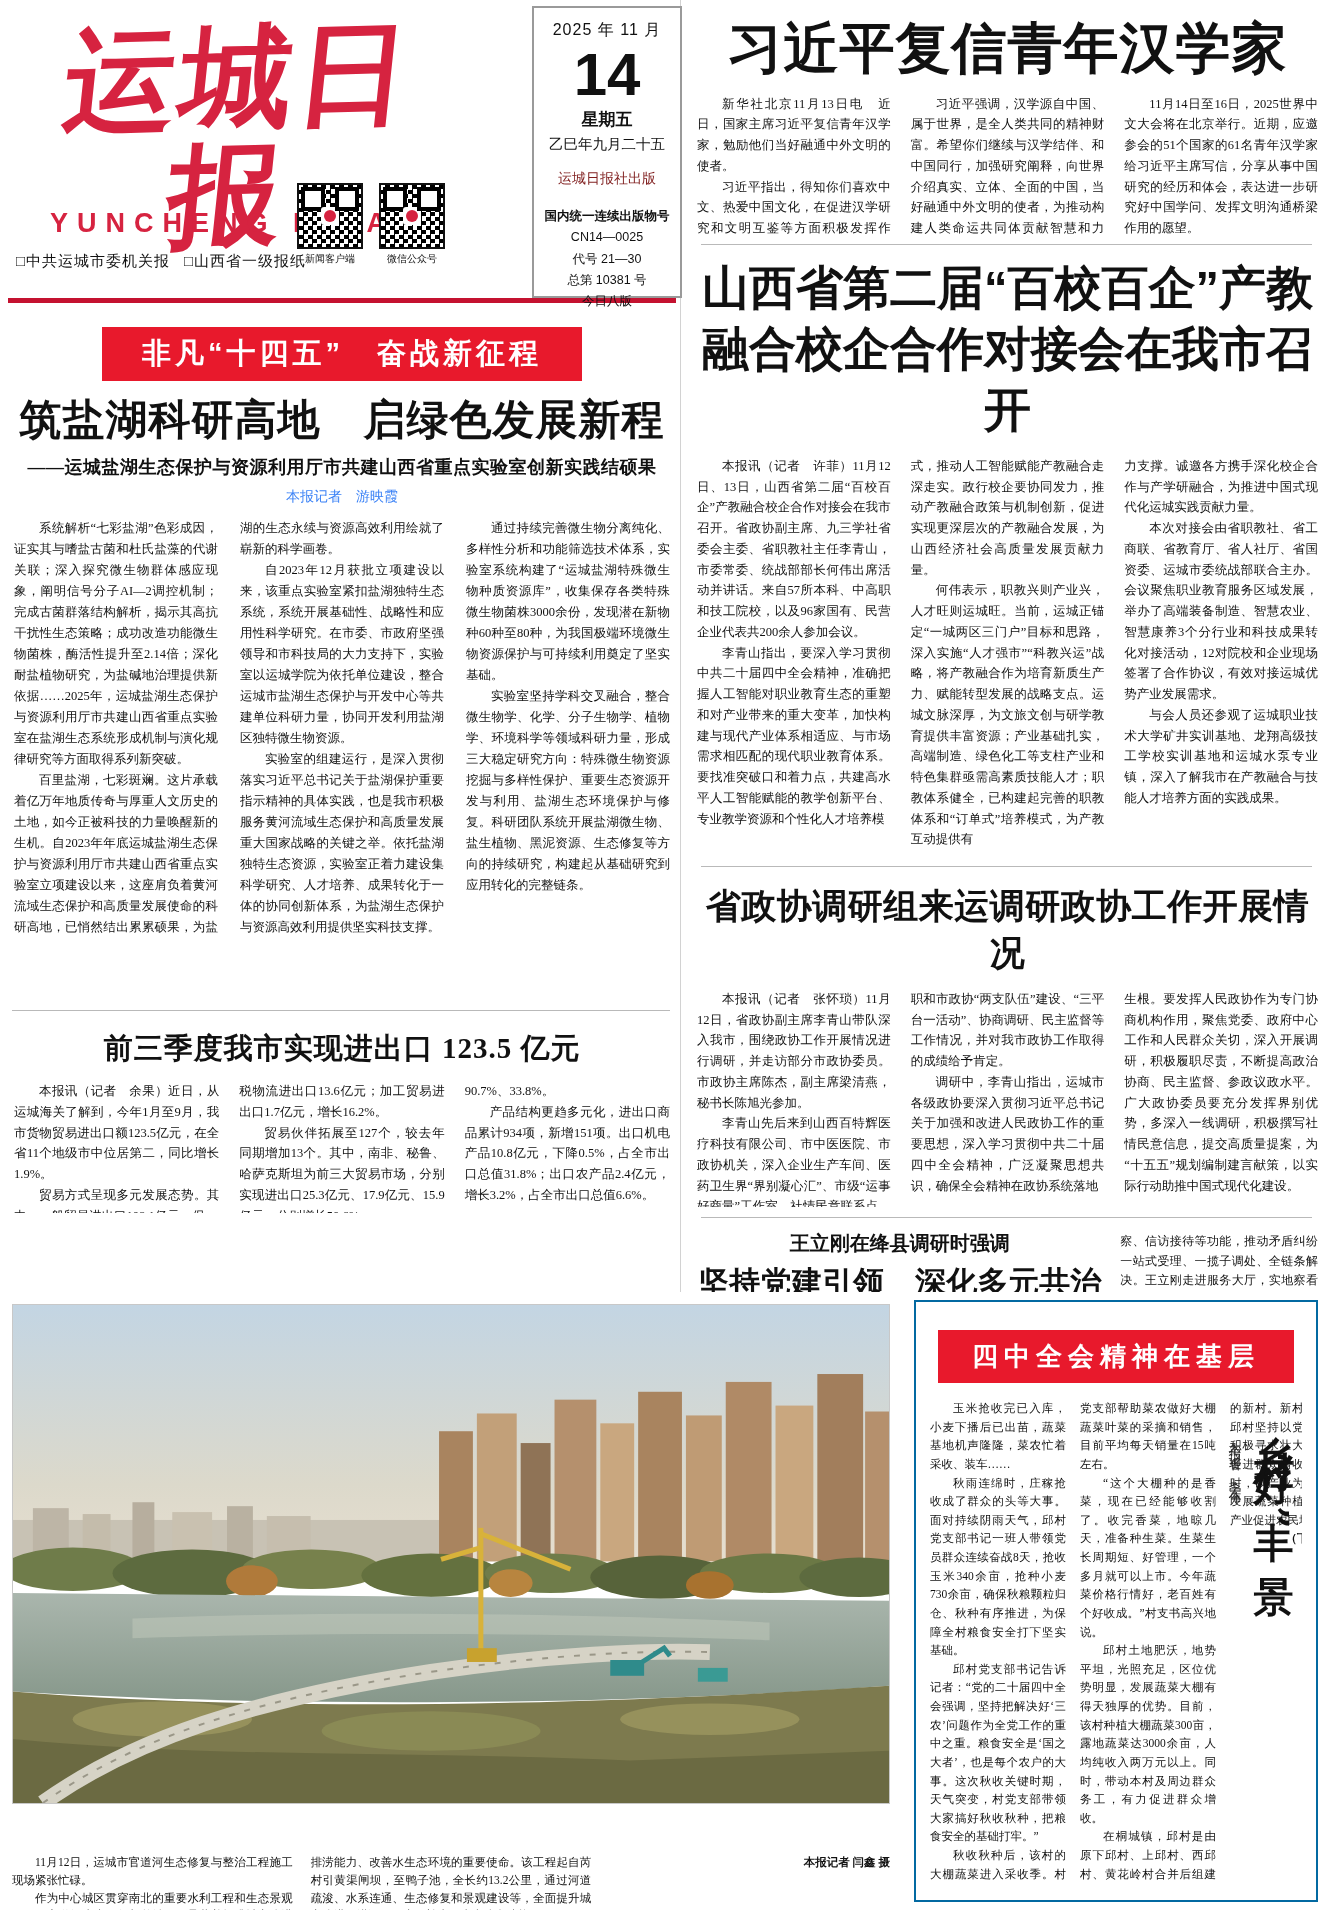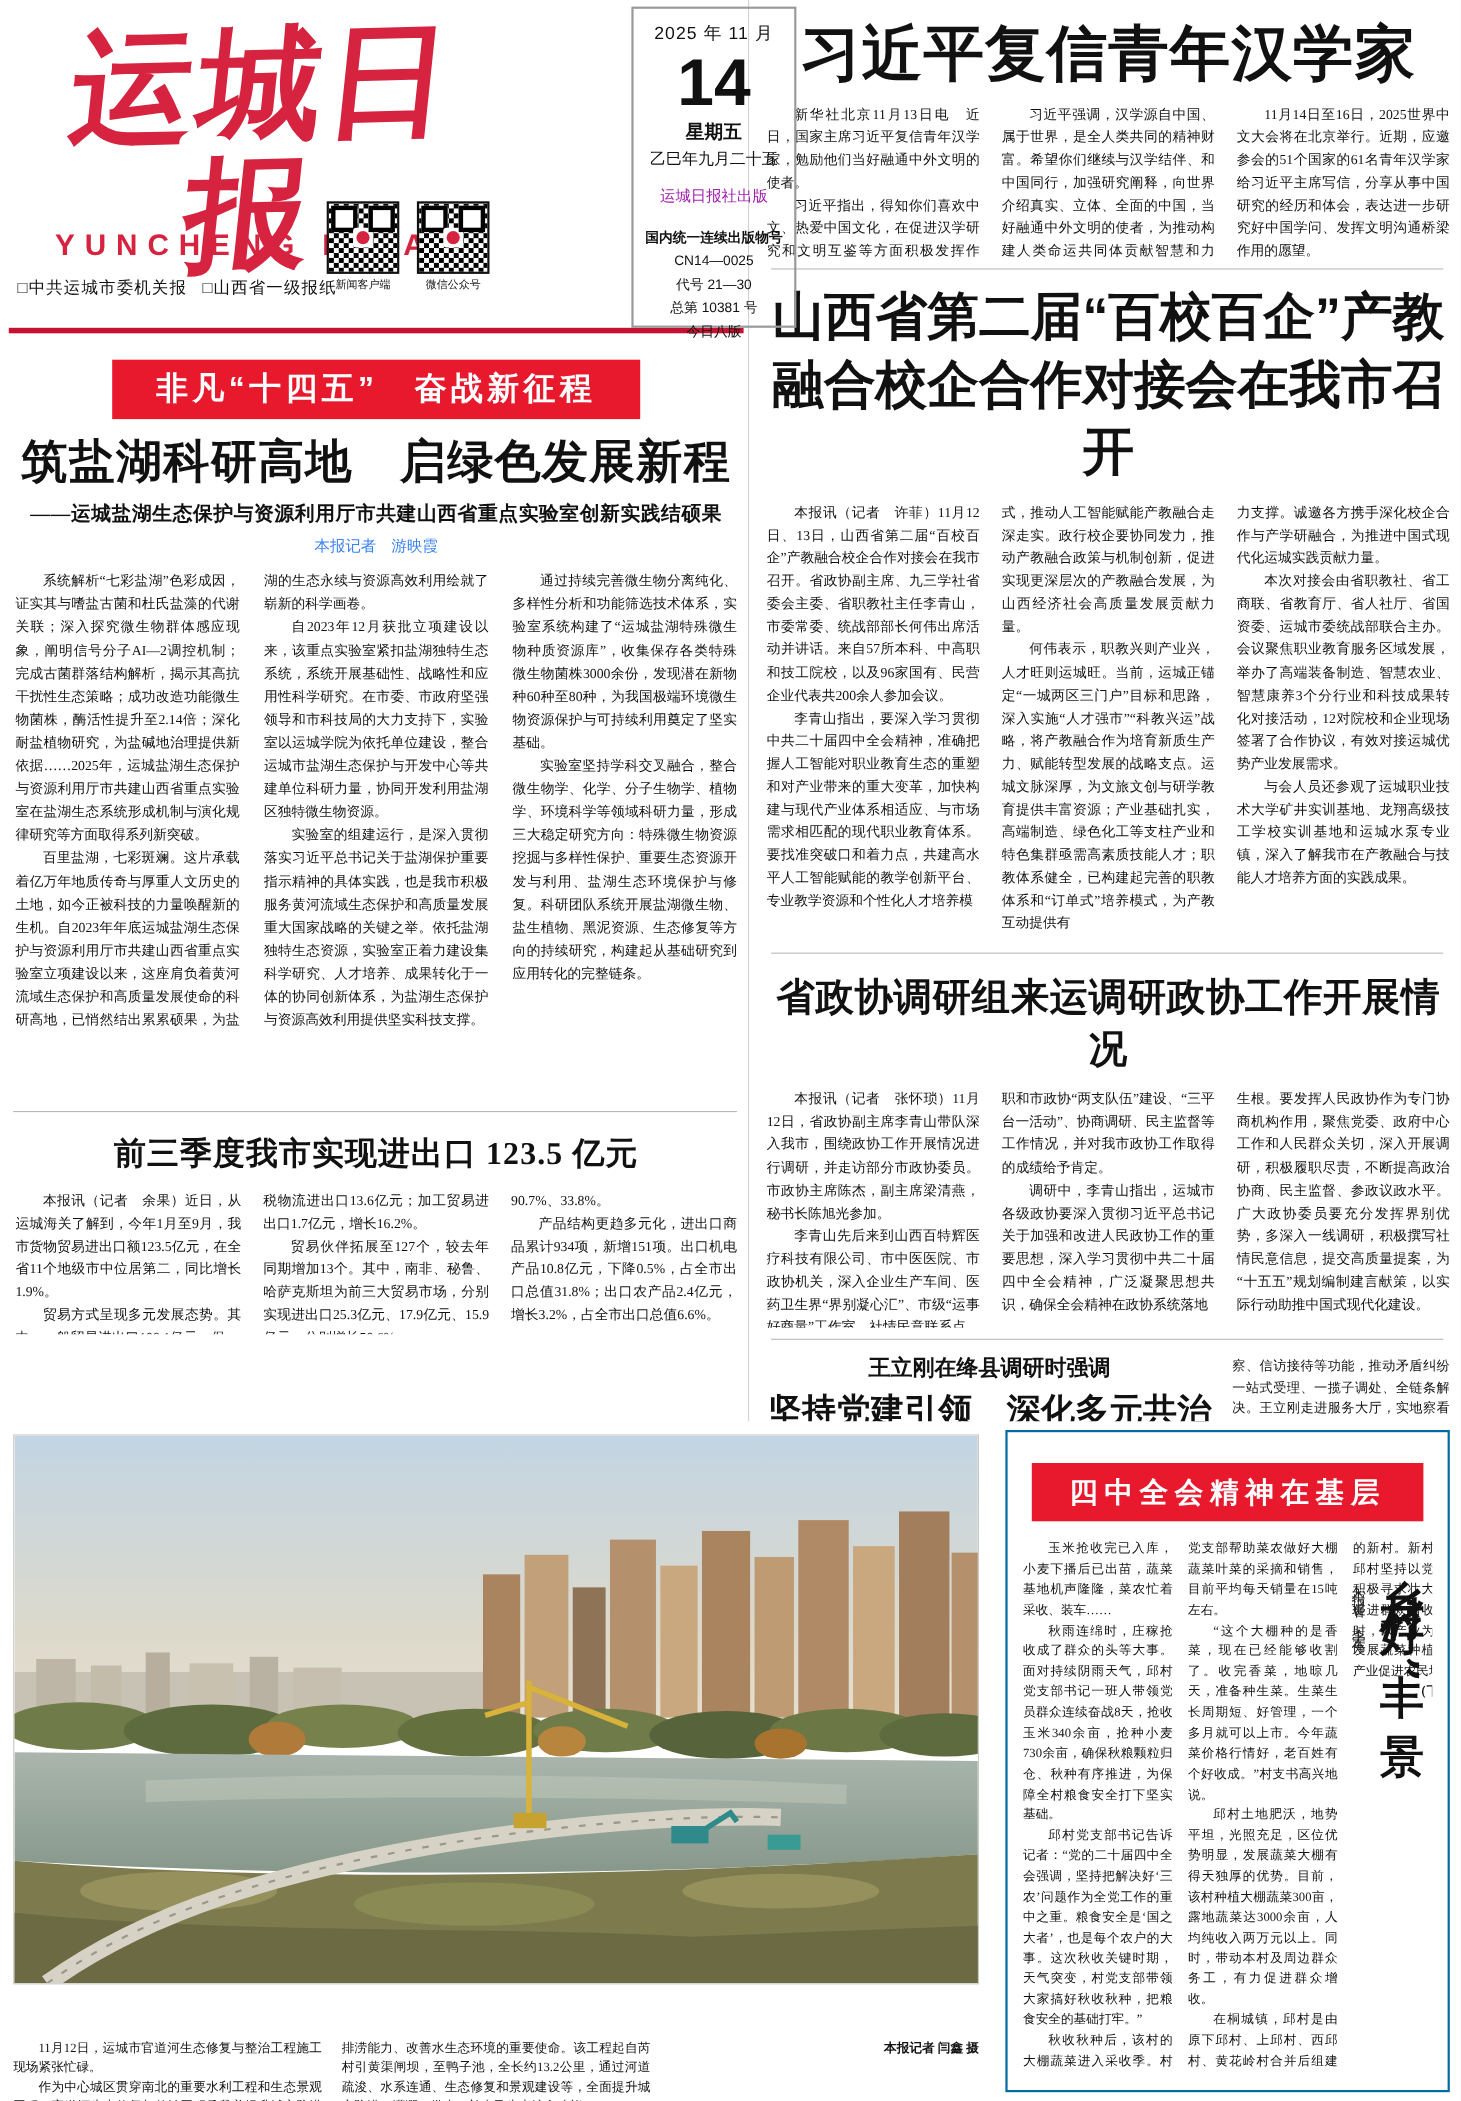--- a/index.html
+++ b/index.html
@@ -28,26 +28,26 @@
   .qr-item{width:70px; text-align:center;}
   .qr{width:66px; height:66px; margin:0 auto; position:relative; border:2px solid #111;
       background:repeating-conic-gradient(#000 0 25%,#fff 0 50%); background-size:9px 9px;}
   .qr::before,.qr::after{content:""; position:absolute; width:16px; height:16px; border:4px solid #000; background:#fff;}
   .qr::before{top:2px; left:2px;} .qr::after{top:2px; right:2px;}
   .qr .dot{position:absolute; left:50%; top:50%; width:18px; height:18px; transform:translate(-50%,-50%); background:#fff; border-radius:3px;}
   .qr .dot::after{content:""; position:absolute; inset:3px; background:var(--masthead-red); border-radius:50%;}
   .qr-label{font-size:10px; margin-top:3px; font-family:"Liberation Sans",sans-serif;}
 
   .datebox{position:absolute; top:6px; left:524px; width:150px; height:292px; border:2px solid #9a9a9a;
-           text-align:center; padding-top:12px; font-family:"Liberation Sans",sans-serif;margin-left:42px;}
+           text-align:center; padding-top:12px; font-family:"Liberation Sans",sans-serif;}
   .db-ym{font-size:16px; letter-spacing:1px;}
   .db-day{font-size:60px; font-weight:bold; line-height:1.05; margin-top:2px;}
   .db-week{font-size:17px; font-weight:bold; margin-top:2px;}
   .db-lunar{font-size:14.5px; margin-top:4px;}
-  .db-pub{font-size:14px; margin-top:16px; font-family:"DejaVu Serif",serif; color:#a21caf;}
+  .db-pub{font-size:14px; margin-top:16px; font-family:"DejaVu Serif",serif; color:#7f1d1d;}
   .db-issn{font-size:12.5px; margin-top:18px; line-height:1.7; font-weight:bold;}
   .db-line{font-size:12.5px; line-height:1.7;}
 
   .red-rule{height:5px; background:var(--rule-red); margin-top:-2px;}
 
   .e-banner{margin:24px auto 0; background:var(--banner-red); color:#fff; font-size:29px; font-weight:bold;
             font-family:"Liberation Sans",sans-serif; padding:7px 40px; width:max-content; letter-spacing:4px;}
   .e-headline{text-align:center; font-size:42px; font-weight:900; font-family:"Liberation Sans",sans-serif;
               margin-top:16px; letter-spacing:1px; line-height:1.1;}
   .e-sub{text-align:center; font-size:18px; font-weight:bold; margin-top:12px; letter-spacing:0.5px;}

